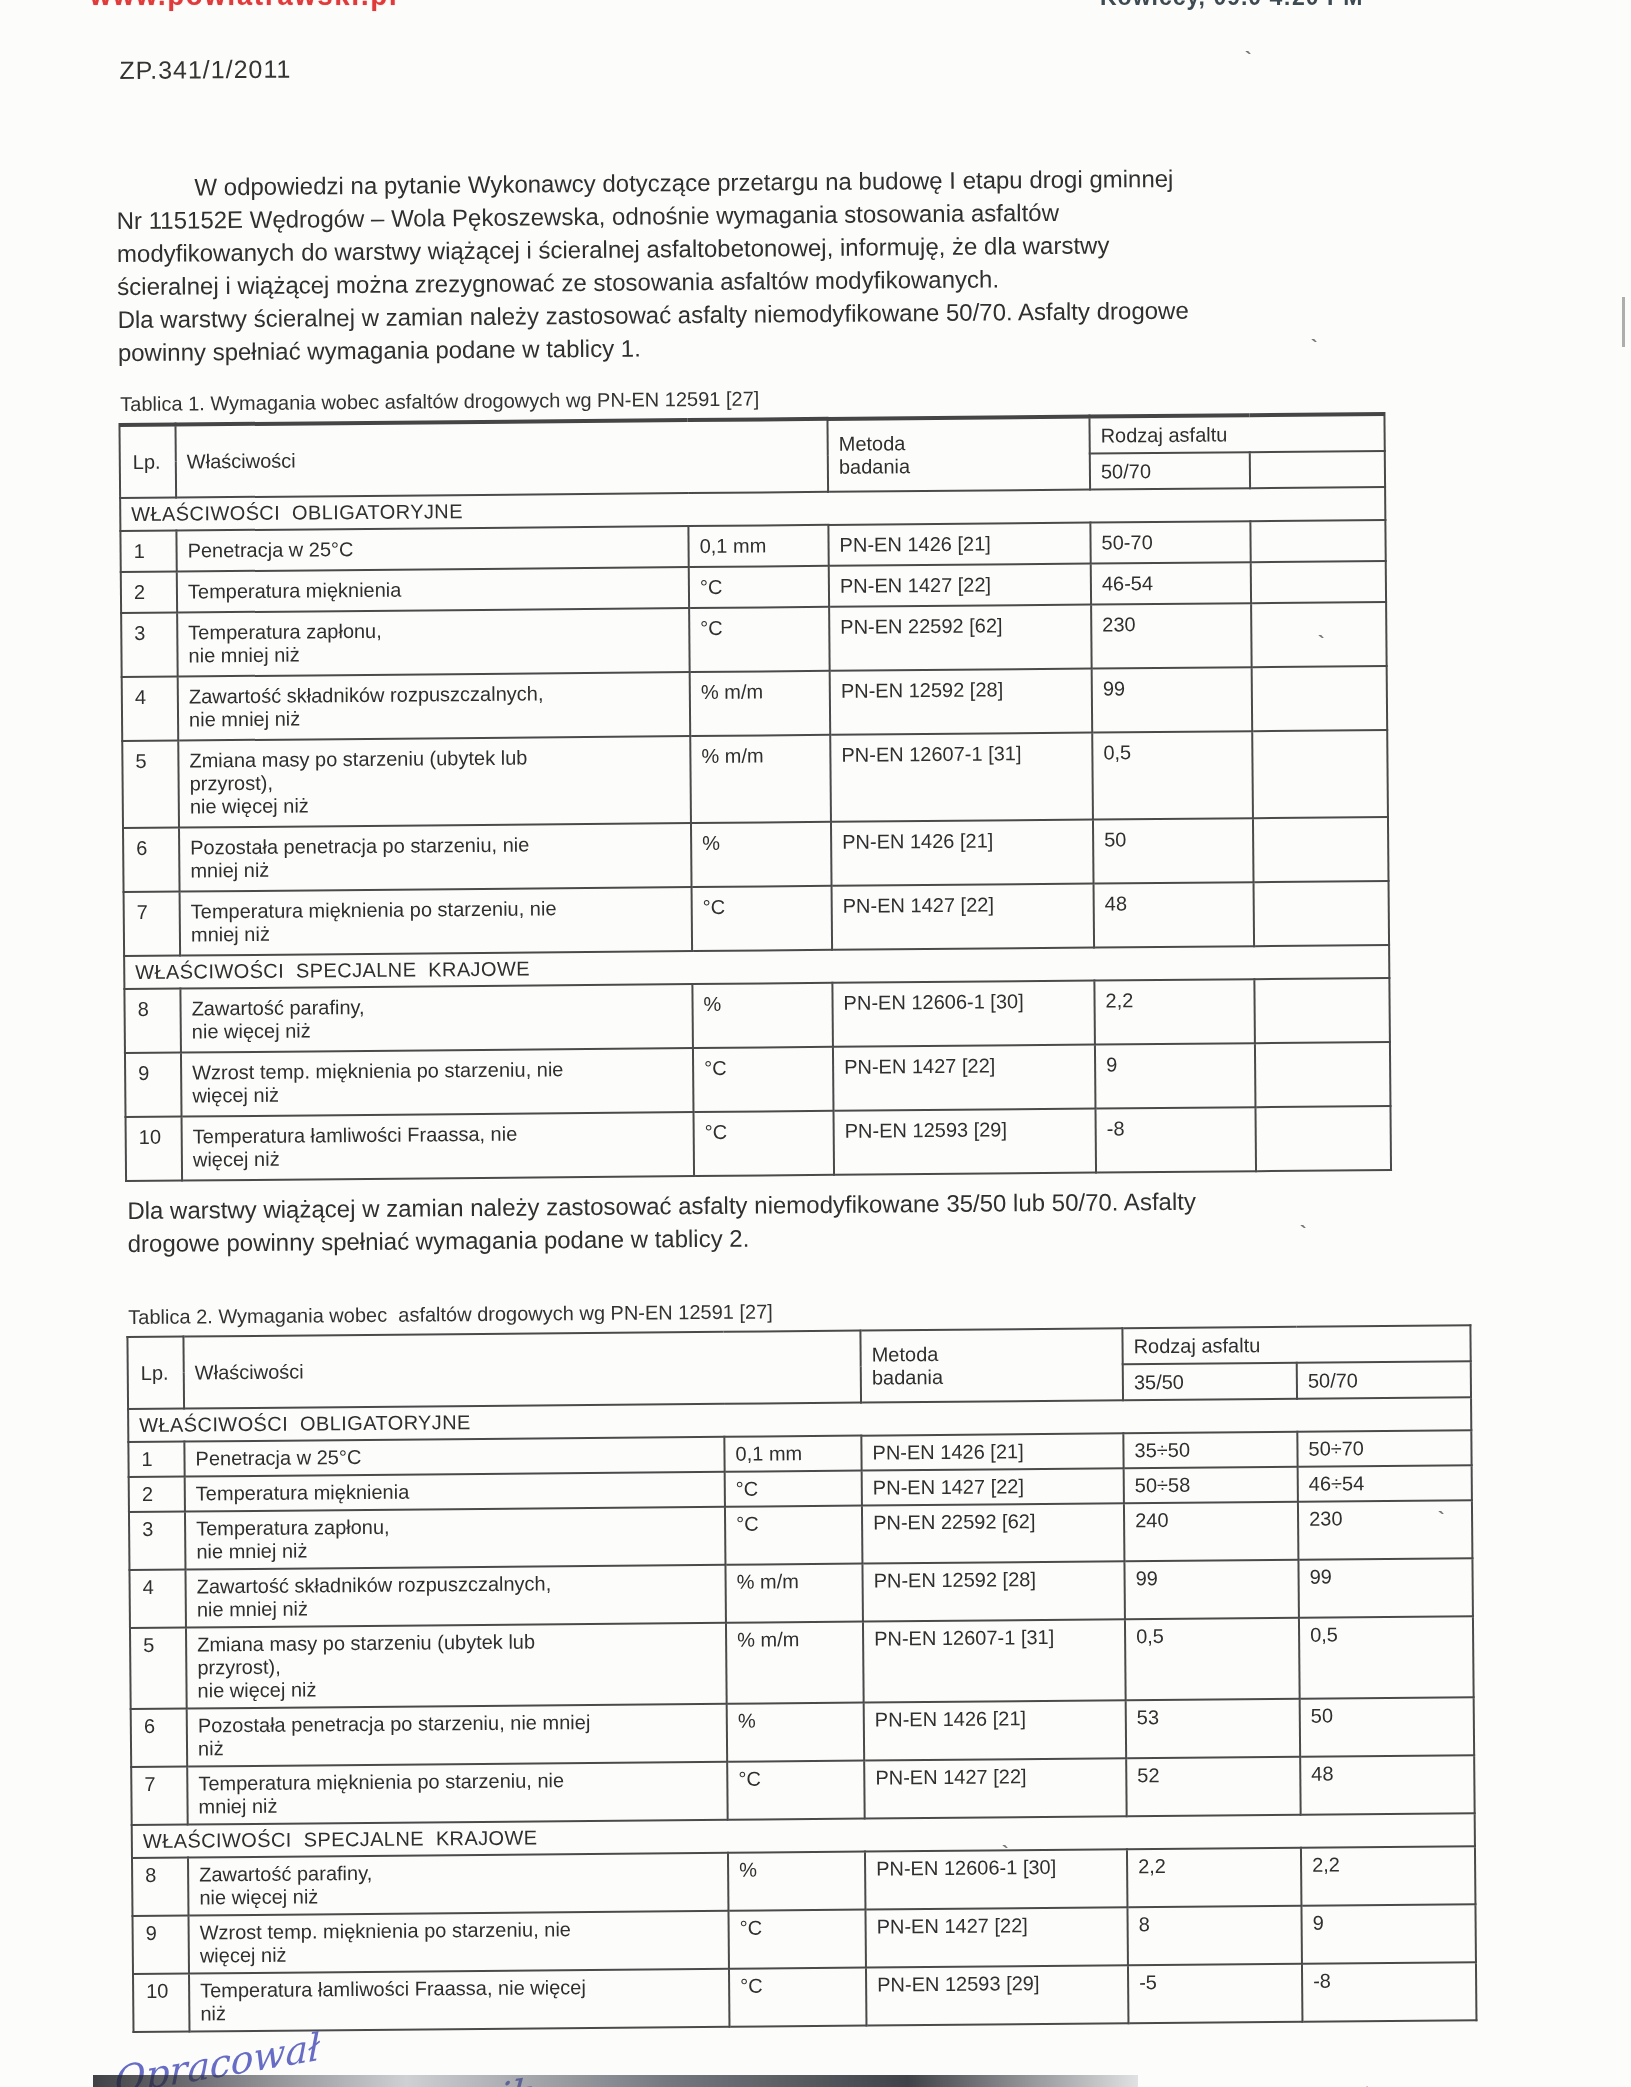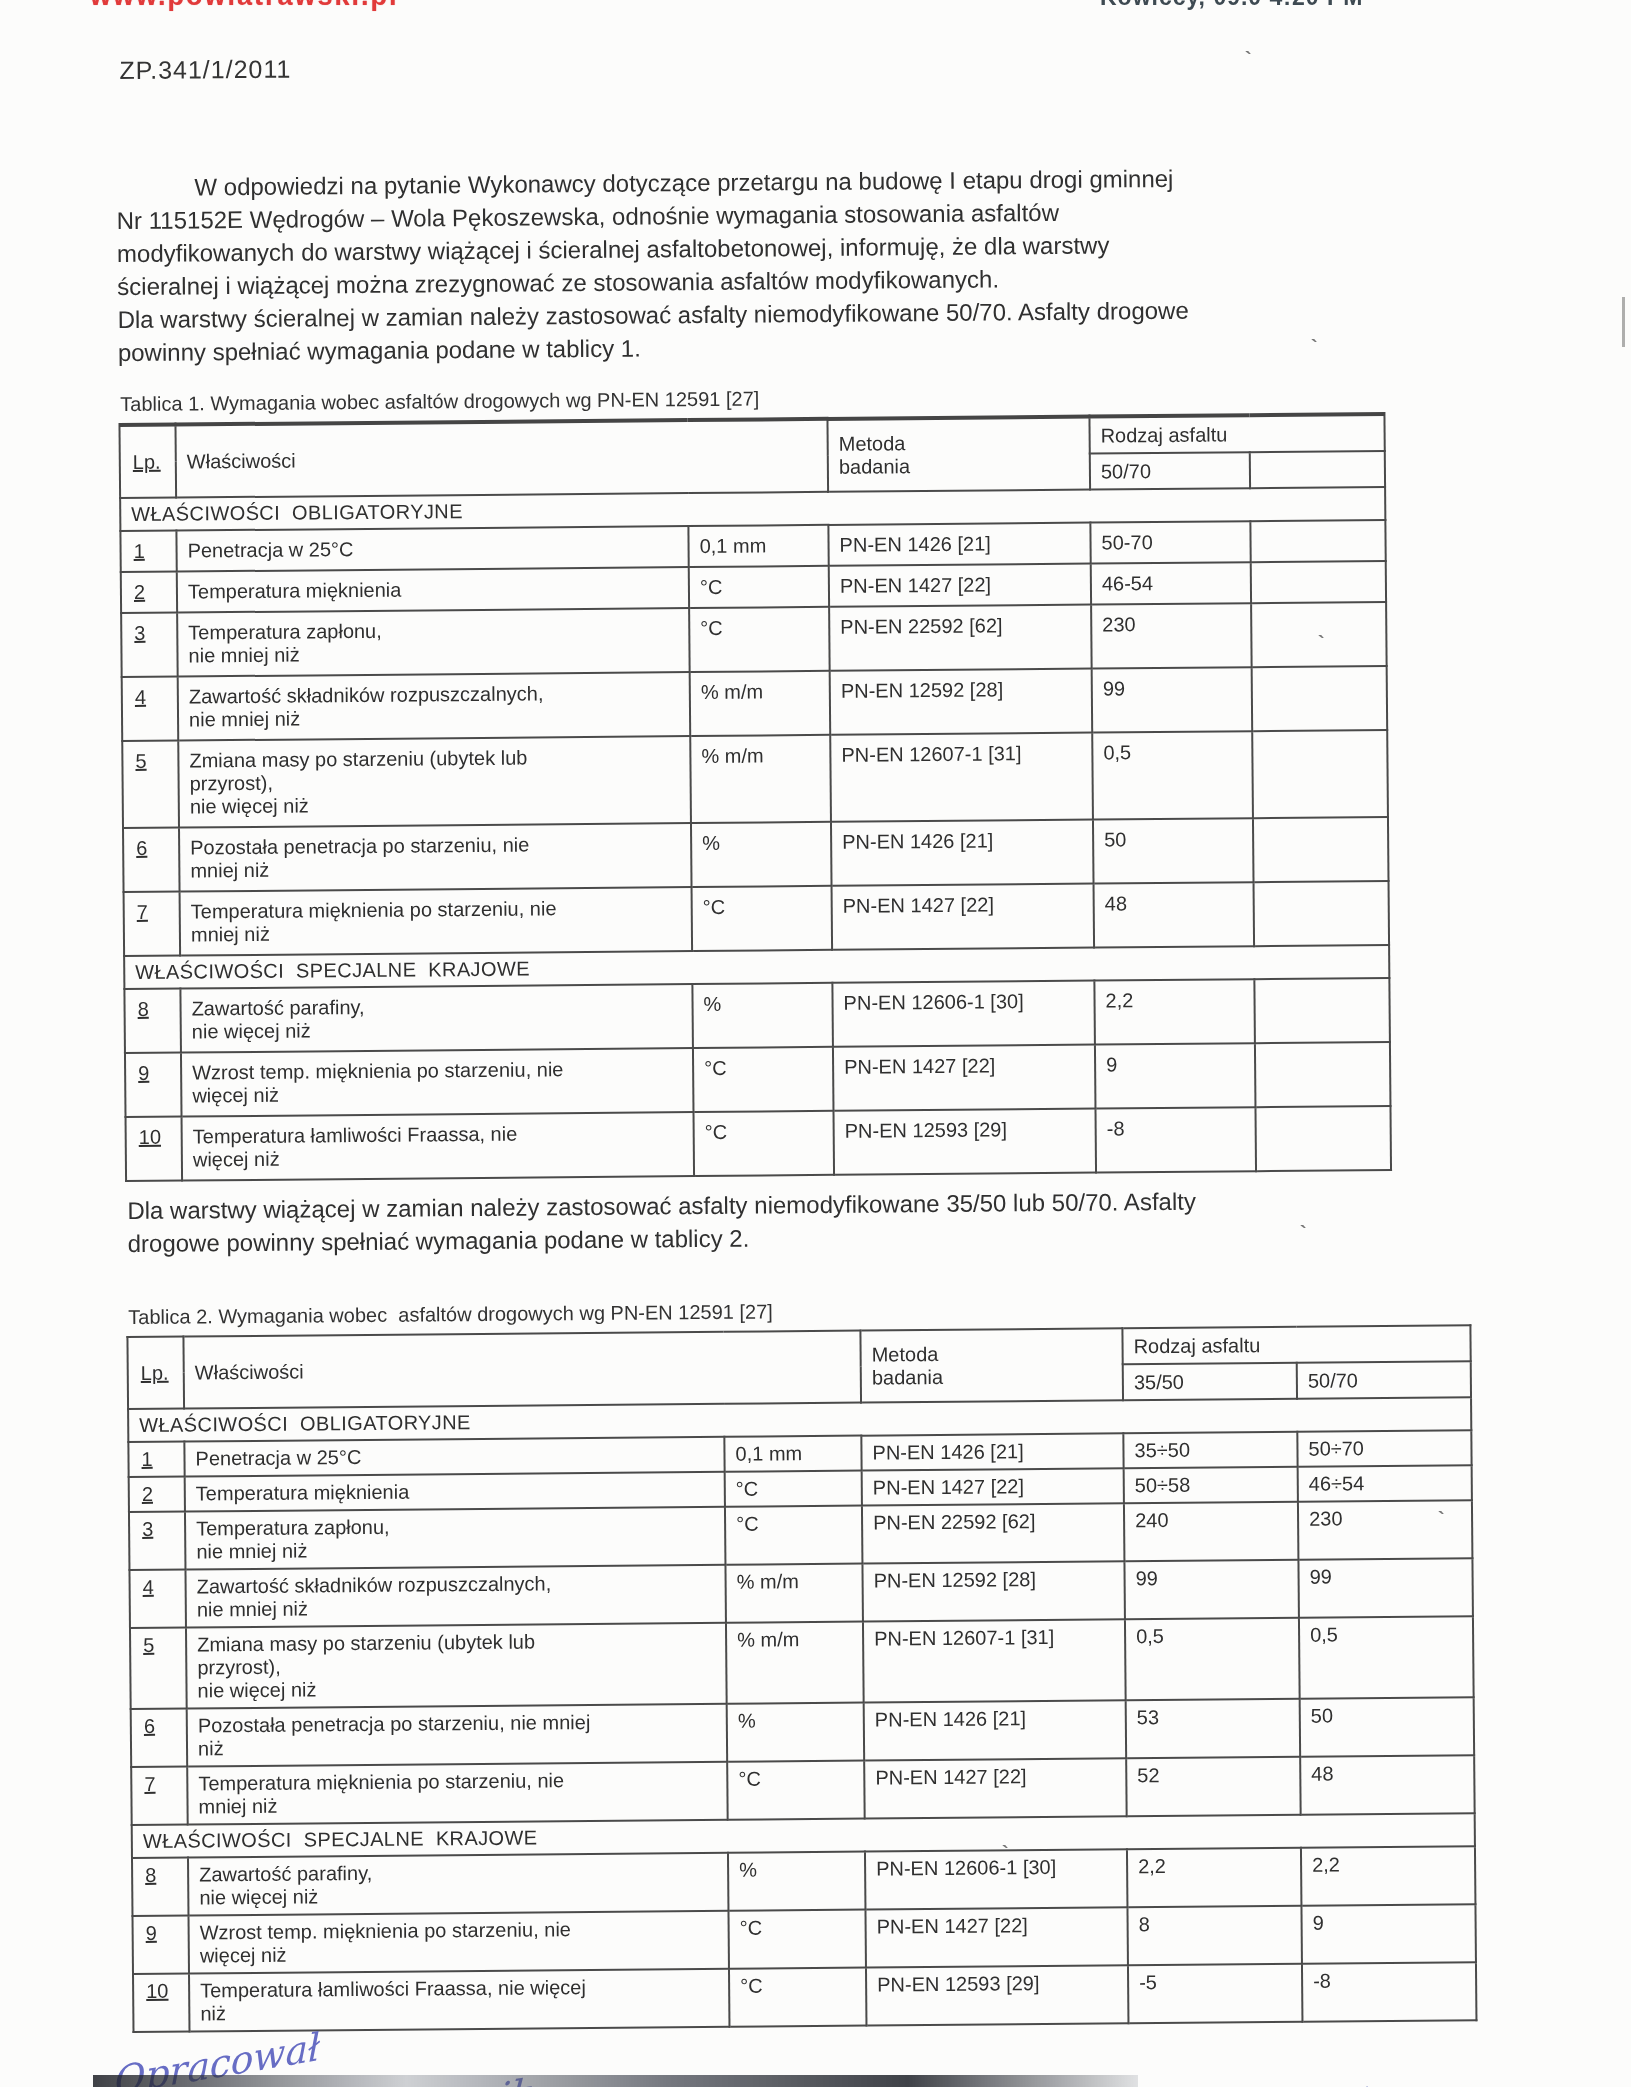--- a/index.html
+++ b/index.html
@@ -24,21 +24,21 @@
 
   table.doc-table{border-collapse:collapse;table-layout:fixed;border:2px solid #454545;}
   table.doc-table.t1{border-top-width:4px;}
   .doc-table td{
     border:2px solid #4a4a4a;font-size:20px;line-height:23px;color:#2f2f2f;
     vertical-align:top;overflow:hidden;
   }
   .t1 td{padding:8px 10px;}
   .t2 td{padding:5px 10px;}
   .doc-table thead td{vertical-align:middle;padding-top:4px;padding-bottom:4px;}
-  .lp-cell{padding-left:12px !important;text-decoration:underline;}
+  .lp-cell{padding-left:12px !important;}
   .prop-cell{white-space:pre-wrap;}
   .unit-cell,.method-cell,.value-cell{vertical-align:middle;}
   .method-head{white-space:pre-wrap;line-height:25px;}
   .kind-head{height:26px;}
   .grade-head{height:26px;}
   .section-cell{white-space:pre-wrap;letter-spacing:.4px;padding-top:4px !important;padding-bottom:4px !important;}
 
   .footer{position:relative;height:300px;margin-top:24px;}
   .handwriting{
     position:absolute;color:#5b61c0;font-family:"DejaVu Serif",serif;font-style:italic;

